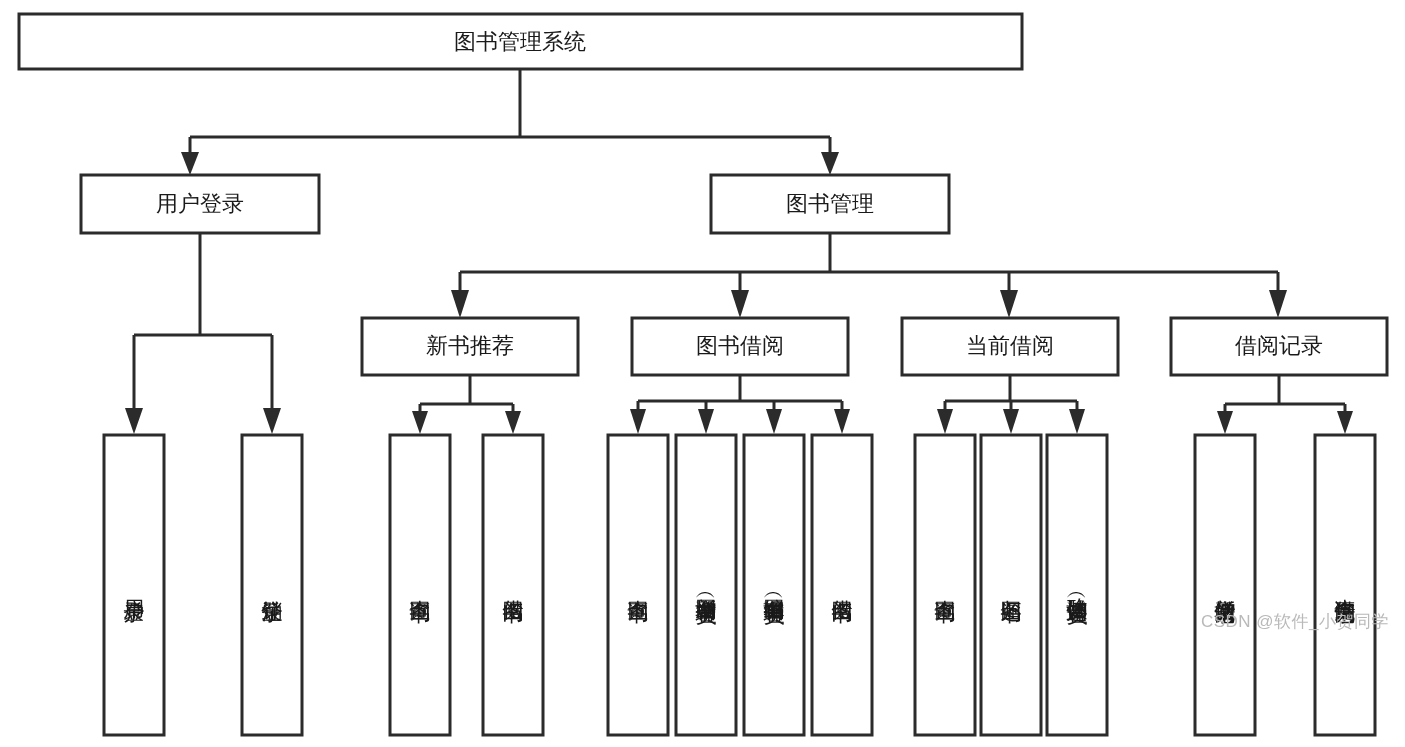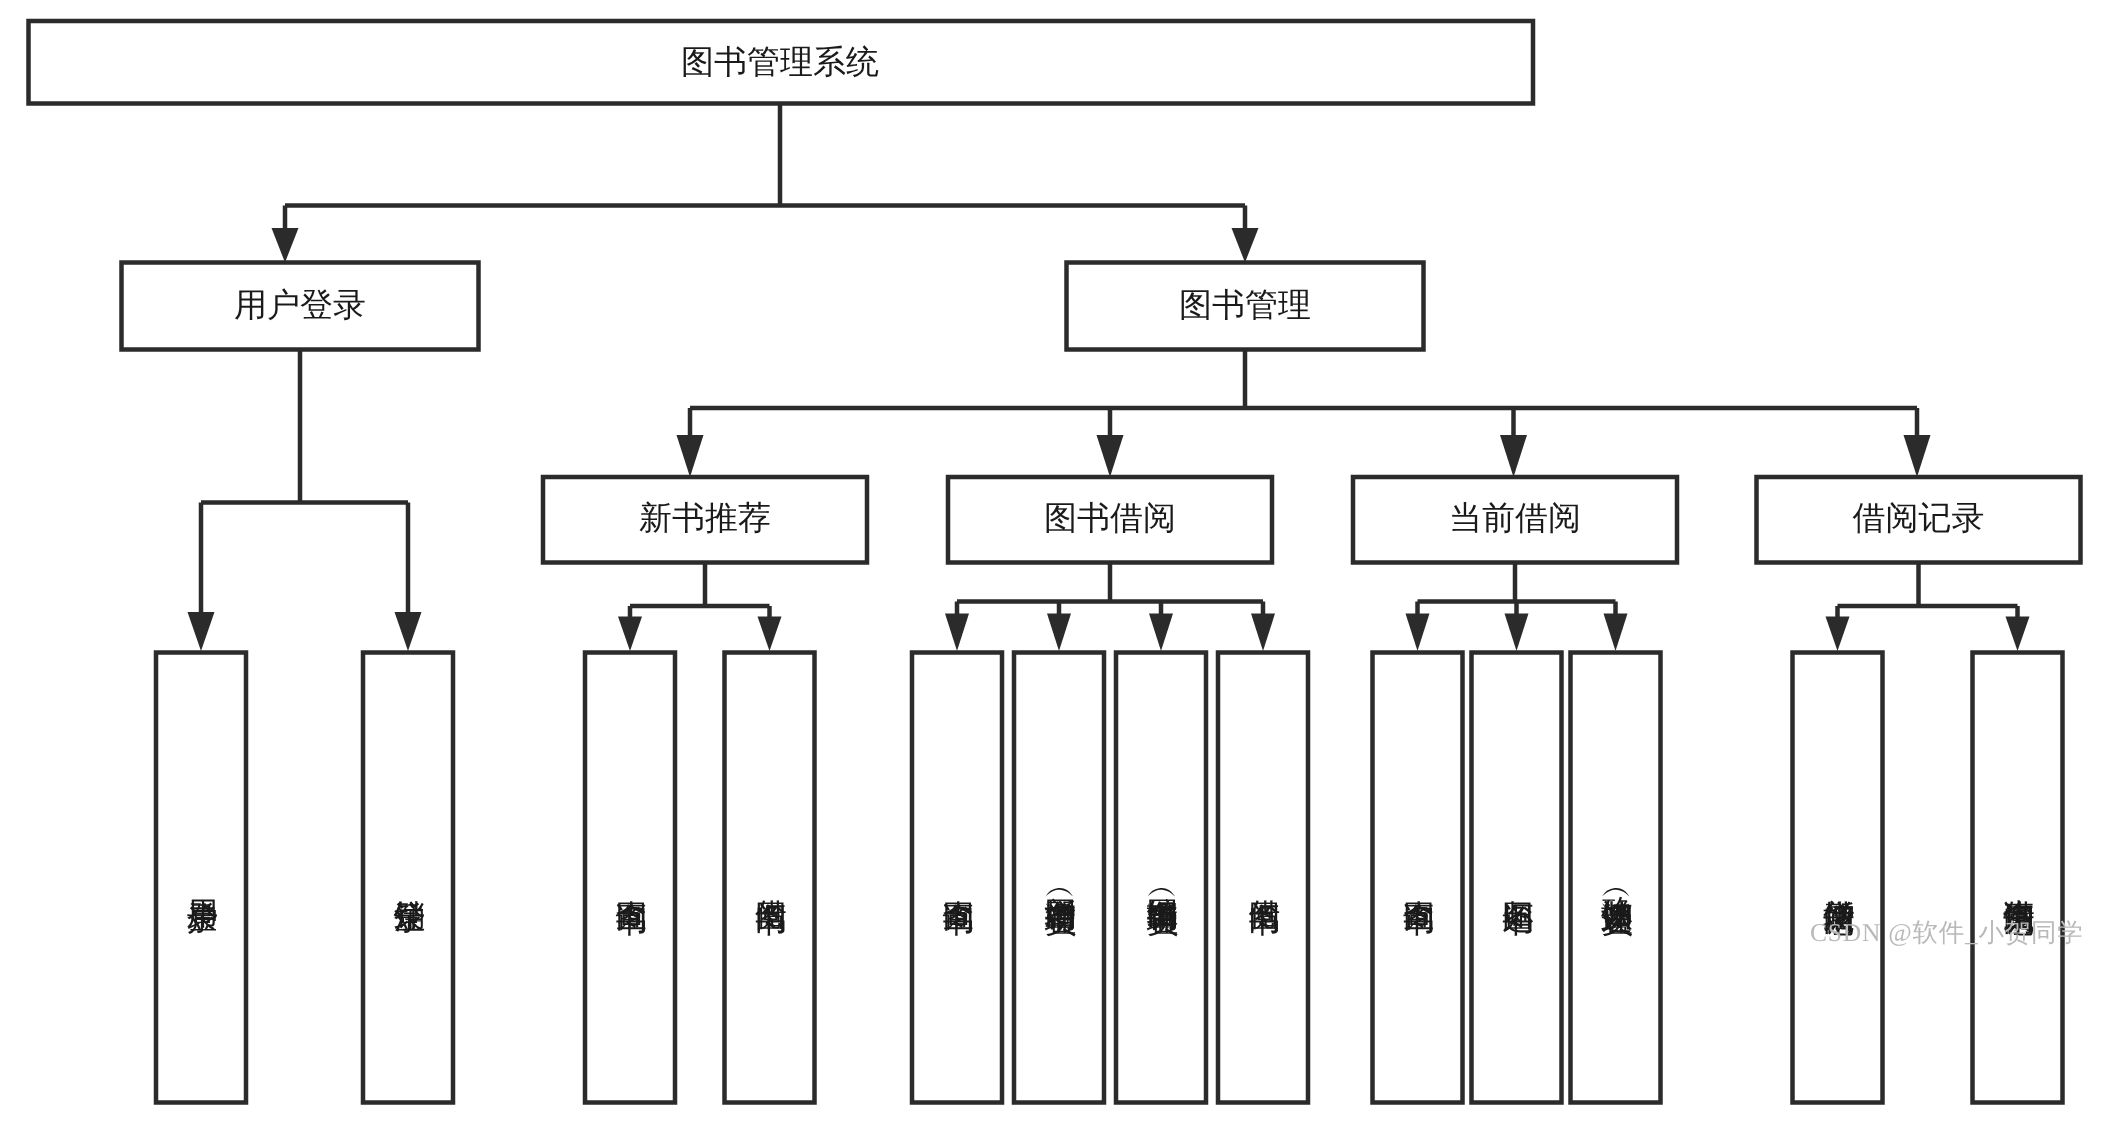--- a/index.html
+++ b/index.html
@@ -61,21 +61,21 @@
     display: flex;
     align-items: center;
     justify-content: center;
     white-space: nowrap;
     pointer-events: none;
   }
   .watermark {
     position: absolute;
     right: 16px;
     bottom: 8px;
-    font-family: Liberation Serif, serif;
+    font-family: Liberation Sans, sans-serif;
     font-size: 17px;
     color: #b9b9b9;
     letter-spacing: 0.5px;
     white-space: nowrap;
   }
 </style>
 </head>
 <body>
 
 <div id="diagram-root">

